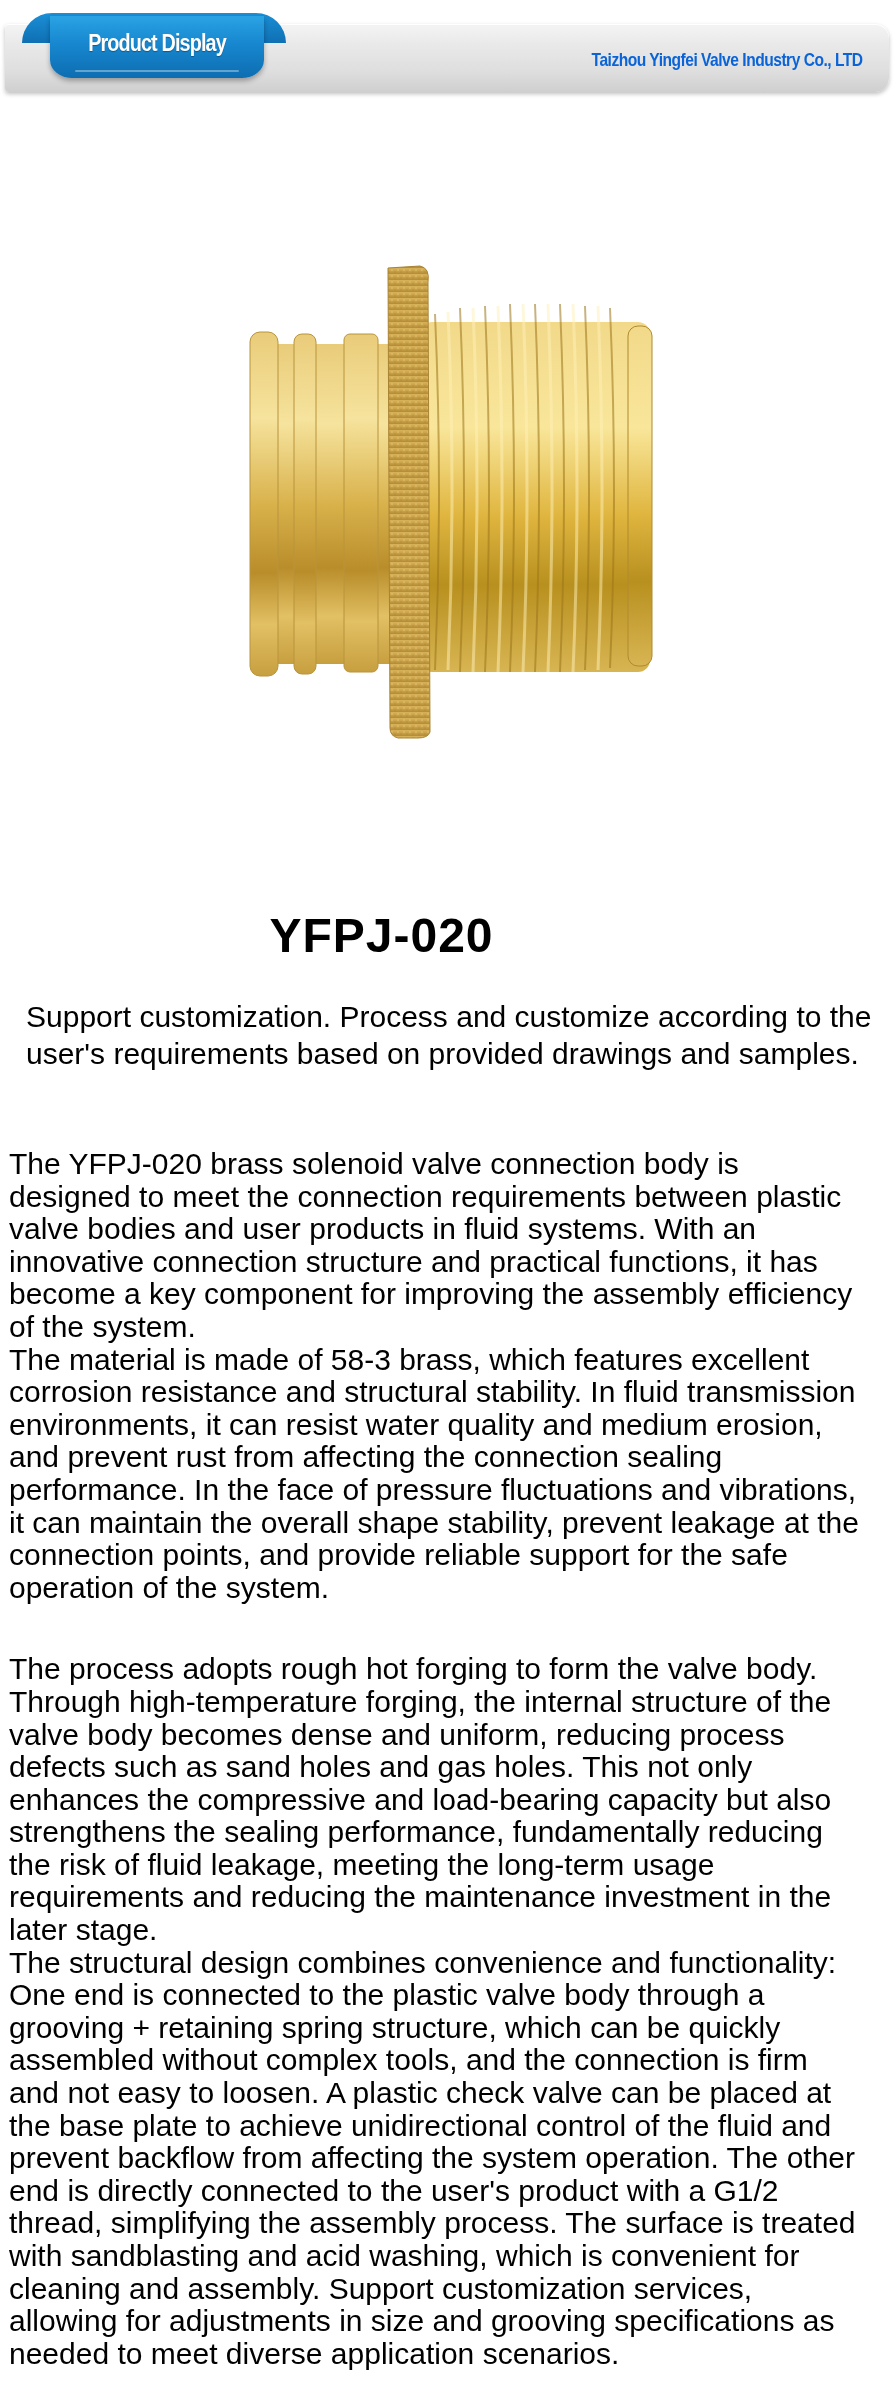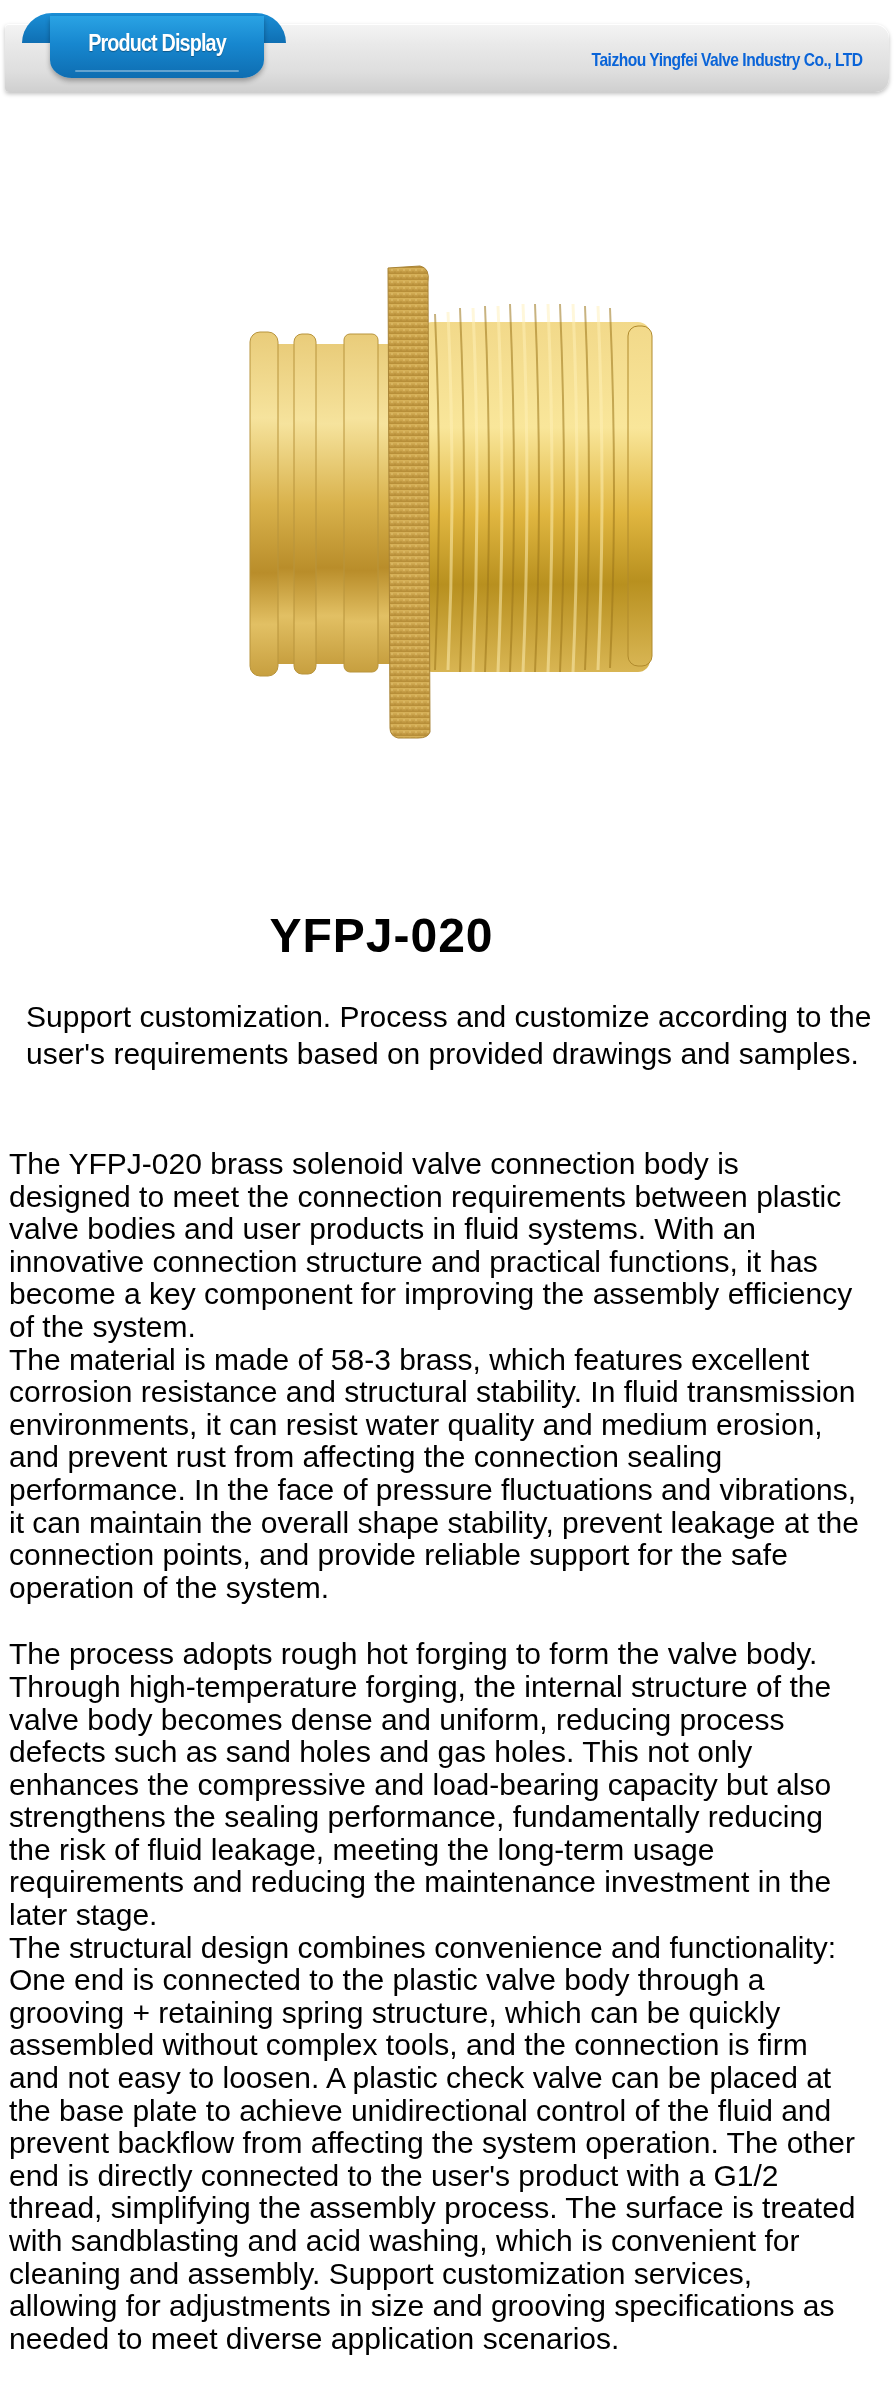--- a/index.html
+++ b/index.html
@@ -53,21 +53,21 @@
     position: absolute; left: 26px; top: 998px; width: 850px;
     font-family: "Liberation Sans", sans-serif; font-weight: normal; font-size: 30px; line-height: 37px; color: #000;
   }
 
   
   .body-text {
     position: absolute; left: 9px; top: 1148px; width: 850px;
     font-family: "Liberation Sans", sans-serif; font-size: 30px; line-height: 32.6px; color: #000;
   }
   .body-text p { margin: 0; }
-  .body-text p.gap-before { margin-top: 34px; }
+  .body-text p.gap-before { margin-top: 49px; }
 </style>
 </head>
 <body>
 
 <div class="header">
   <div class="header-bar"></div>
   <div class="ribbon-back"></div>
   <div class="ribbon-wrap">
     <div class="ribbon-highlight"></div>
     <div class="ribbon-label">Product Display</div>

